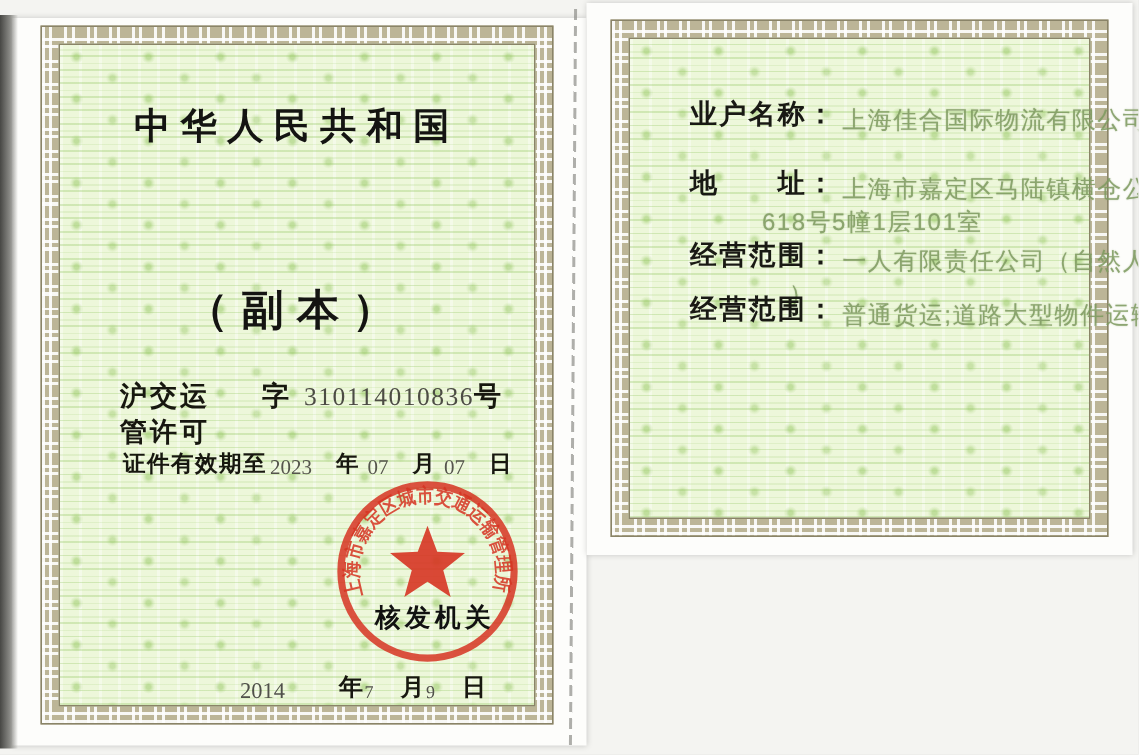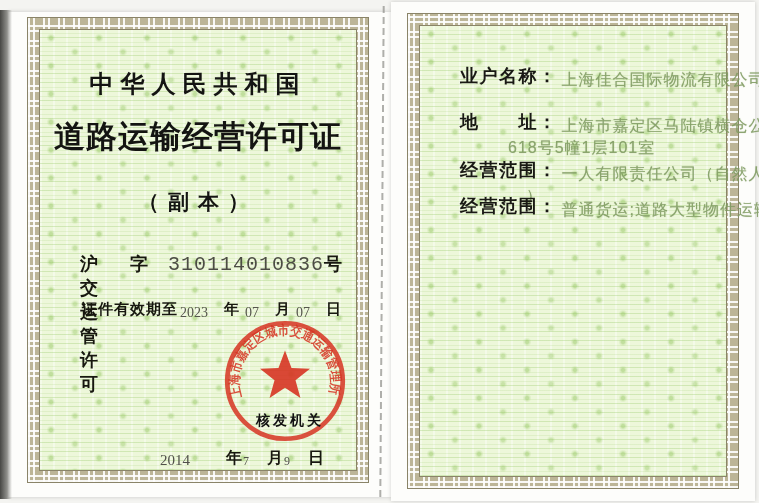--- a/index.html
+++ b/index.html
@@ -1,21 +1,21 @@
 <!DOCTYPE html>
 <html><head>
 <meta charset="utf-8">
 <style>
   html,body{margin:0;padding:0;background:#e9e9e6;font-family:"Liberation Sans","DejaVu Sans",sans-serif;}
   .scan{position:relative;width:759px;height:503px;background:#f4f4f1;overflow:hidden;}
 
   
   .page{position:absolute;background:#fdfdfb;box-shadow:0 0 4px rgba(0,0,0,.18);}
   .page-left{left:8px;top:12px;width:383px;height:485px;}
-  .page-right{left:391px;top:2px;width:364px;height:499px;}
+  .page-right{left:391px;top:2px;width:364px;height:368px;}
   .spine-shadow{position:absolute;left:0;top:10px;width:12px;height:489px;
     background:linear-gradient(90deg,#474744 0%,#8a8a86 55%,rgba(170,170,165,0) 100%);z-index:5;}
   .fold-line{position:absolute;left:381px;top:6px;width:2px;height:492px;z-index:4;
     background:repeating-linear-gradient(180deg,#8d8d88 0 7px,transparent 7px 11px);
     transform:rotate(.4deg);opacity:.7;}
 
   
   .frame{position:absolute;border:1px solid #8a8468;background-color:#bcb597;padding:11px;
     background-image:
       repeating-linear-gradient(90deg,rgba(255,255,255,.9) 0 2px,transparent 2px 5px,rgba(255,255,255,.9) 5px 7px,transparent 7px 15px),
@@ -28,35 +28,35 @@
       radial-gradient(circle at 11px 8px, rgba(148,198,96,.5) 1.5px, rgba(148,198,96,.2) 3px, transparent 4.5px),
       radial-gradient(circle at 35px 22px, rgba(148,198,96,.42) 1.5px, rgba(148,198,96,.16) 3px, transparent 4.5px),
       repeating-linear-gradient(0deg, rgba(140,195,90,.3) 0 1px, transparent 1px 4px, rgba(140,195,90,.15) 4px 5px, transparent 5px 9px),
       repeating-linear-gradient(90deg, rgba(255,255,255,.4) 0 2px, transparent 2px 13px);
     background-size:48px 28px,48px 28px,auto,auto;}
 
   
   .lp-line{position:absolute;left:10px;right:10px;text-align:center;color:#141412;}
   .country{top:38px;font-size:24px;font-weight:700;letter-spacing:7px;}
   .cert-title{top:86px;font-size:31px;font-weight:900;letter-spacing:1px;}
-  .subtitle{top:158px;font-size:21px;font-weight:600;letter-spacing:9px;}
+  .subtitle{top:158px;font-size:28px;font-weight:600;letter-spacing:9px;}
   .license-row{position:absolute;left:40px;right:22px;top:222px;display:flex;align-items:baseline;color:#17170f;}
   .license-prefix{font-size:18px;font-weight:700;letter-spacing:2px;}
   .license-zi{font-size:18px;font-weight:700;margin-left:30px;}
-  .license-number{font-family:Liberation Mono, monospace;font-size:20px;color:#4c4c44;margin-left:20px;letter-spacing:1px;}
+  .license-number{font-family:Liberation Serif, serif;font-size:17px;color:#4c4c44;margin-left:10px;letter-spacing:1px;}
   .license-suffix{font-size:18px;font-weight:700;margin-left:auto;}
   .validity-row{position:absolute;left:42px;top:270px;display:flex;align-items:flex-end;color:#17170f;}
   .validity-label{font-size:15px;font-weight:700;letter-spacing:1px;}
   .v-num{font-family:Liberation Serif, serif;font-size:14px;color:#55554c;position:relative;top:2px;}
   .v-unit{font-size:15px;font-weight:700;}
   .gap-a{margin-left:2px;} .gap-b{margin-left:16px;} .gap-c{margin-left:6px;}
 
   .stamp{position:absolute;left:182px;top:288px;width:126px;height:126px;z-index:2;}
-  .issuer-label{position:absolute;left:175px;top:382px;width:150px;text-align:center;
-    font-size:14px;font-weight:800;letter-spacing:3px;color:#111;z-index:3;}
+  .issuer-label{position:absolute;left:175px;top:370px;width:150px;text-align:center;
+    font-size:17px;font-weight:800;letter-spacing:3px;color:#111;z-index:3;}
   .issue-date-row{position:absolute;left:120px;top:418px;display:flex;align-items:baseline;color:#17170f;z-index:3;}
   .d-num{font-family:"Liberation Serif","DejaVu Serif",serif;font-size:15px;color:#50504a;position:relative;top:2px;}
   .d-unit{font-size:16px;font-weight:700;}
   .dgap1{margin-left:36px;} .dgap2{margin-left:1px;font-size:12px;} .dgap3{margin-left:18px;}
 
   
   .field{position:absolute;left:40px;right:14px;white-space:nowrap;}
   .field-label{font-size:18px;font-weight:800;letter-spacing:1.5px;color:#191914;}
   .field-value{font-size:16px;letter-spacing:1px;color:#7e9a60;opacity:.88;
     text-shadow:0 0 1px rgba(126,154,96,.65);margin-left:4px;position:relative;top:3px;}
@@ -71,21 +71,20 @@
 <div class="scan">
 
   <div class="spine-shadow"></div>
   <div class="fold-line"></div>
 
   <div class="page page-left">
     <div class="frame">
       <div class="paper">
 
         <div class="lp-line country">中华人民共和国</div>
-        <div class="lp-line cert-title">道路运输经营许可证</div>
         <div class="lp-line subtitle">（副本）</div>
 
         <div class="license-row">
           <span class="license-prefix">沪交运管许可</span>
           <span class="license-zi">字</span>
           <span class="license-number">310114010836</span>
           <span class="license-suffix">号</span>
         </div>
 
         <div class="validity-row">

